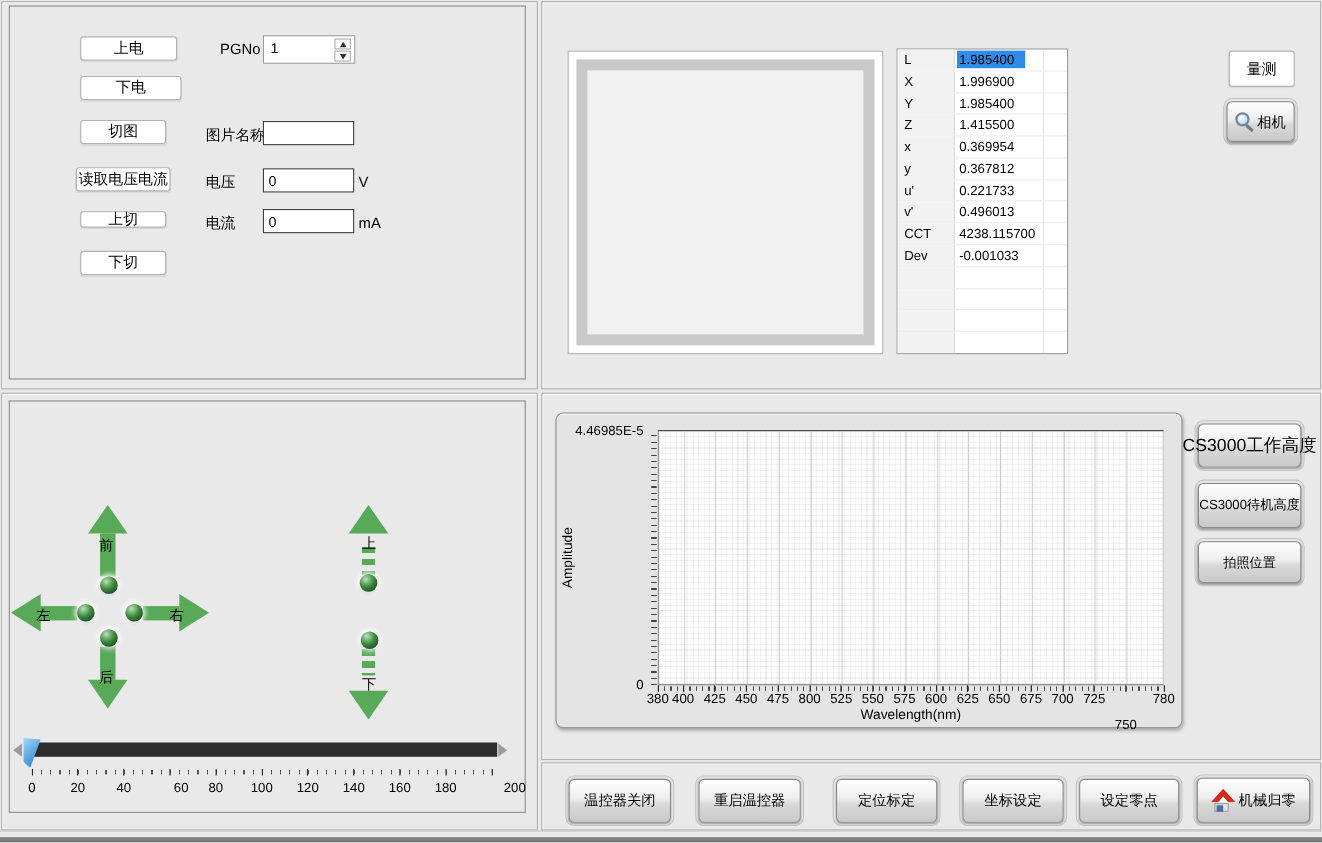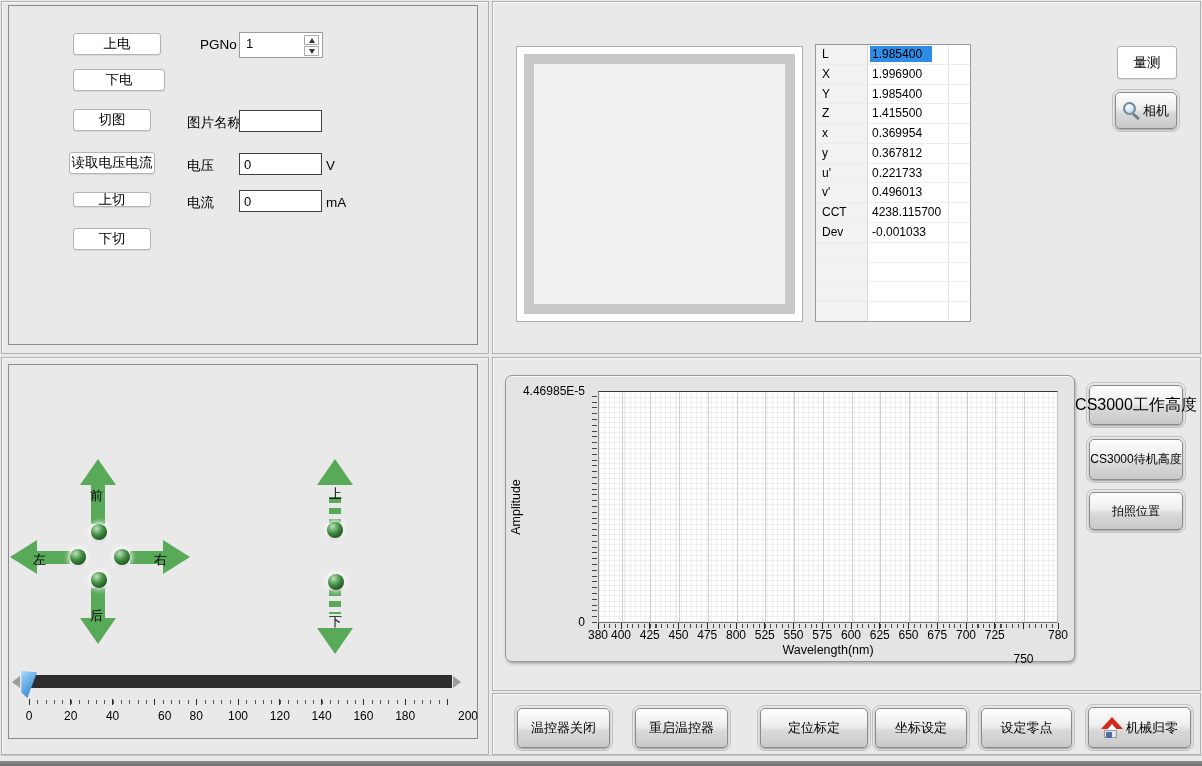--- a/index.html
+++ b/index.html
@@ -422,21 +422,21 @@
       <div class="btn-3d" style="left: 1089px; top: 492px; width: 94px; height: 38px; font-size: 12px;">拍照位置</div>
     </div>
 
   <div id="bottom-buttons">
       <div class="btn-3d" style="left: 517px; top: 708px; width: 93px; height: 40px;">
         <span>温控器关闭</span>
       </div>
       <div class="btn-3d" style="left: 635px; top: 708px; width: 93px; height: 40px;">
         <span>重启温控器</span>
       </div>
-      <div class="btn-3d" style="left: 760px; top: 708px; width: 108px; height: 40px;">
+      <div class="btn-3d" style="left: 760px; top: 708px; width: 92px; height: 40px;">
         <span>定位标定</span>
       </div>
       <div class="btn-3d" style="left: 875px; top: 708px; width: 92px; height: 40px;">
         <span>坐标设定</span>
       </div>
       <div class="btn-3d" style="left: 981px; top: 708px; width: 91px; height: 40px;">
         <span>设定零点</span>
       </div>
       <div class="btn-3d" style="left: 1088px; top: 707px; width: 103px; height: 41px;">
         <span class="home-icon">

